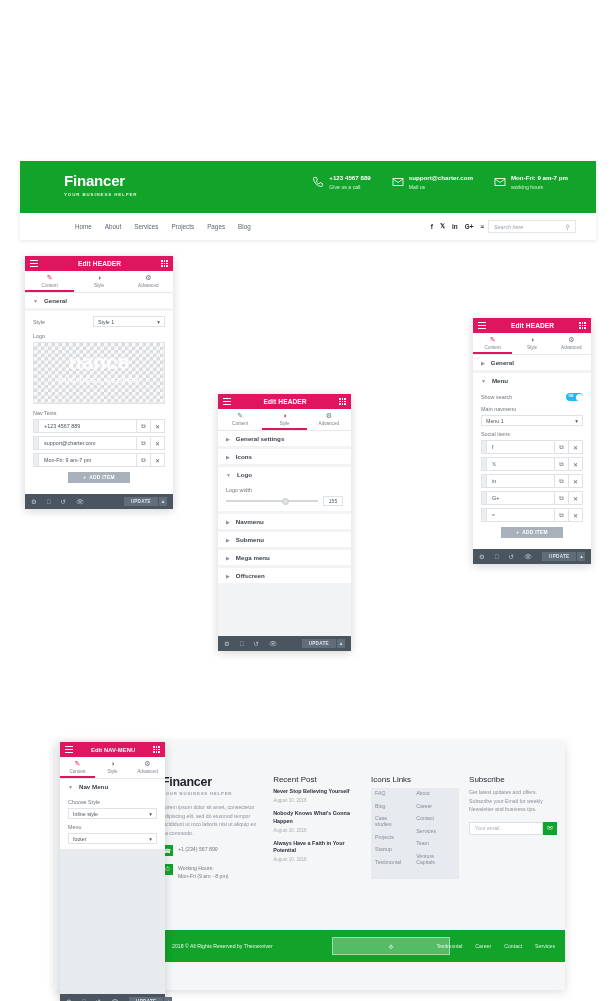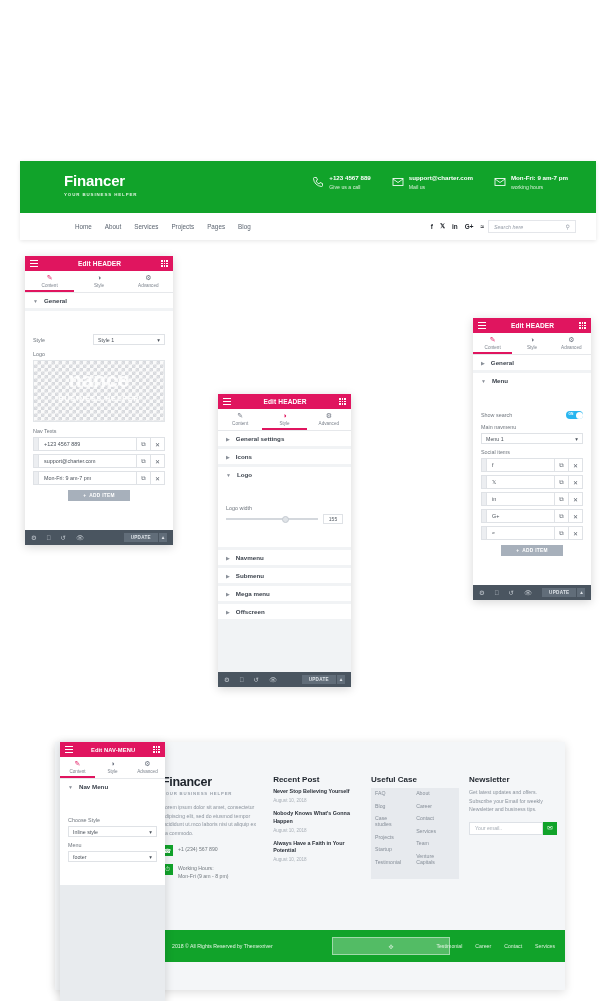--- a/index.html
+++ b/index.html
@@ -56,21 +56,21 @@
            justify-content:center; gap:2px; border-bottom:2px solid transparent; }
   .p-tab.active { border-bottom-color:#e0155f; }
   .p-tab .ti { font-size:7px; color:#6d7480; line-height:7px; }
   .p-tab.active .ti { color:#e0155f; }
   .p-tab .tl { font-size:4.6px; color:#7c838d; }
   .p-body { background:#f1f3f5; }
   .sec { background:#fff; height:15px; display:flex; align-items:center; gap:6px;
          padding:0 8px; margin-bottom:3px; }
   .sec .car { font-size:5px; color:#8a9099; }
   .sec .lb { font-size:6.2px; color:#3c434d; font-weight:700; }
-  .field { background:#fff; padding:23px 8px; }
+  .field { background:#fff; padding:5px 8px; }
   .f-label { font-size:5.4px; color:#70777f; margin-bottom:3px; }
   .f-row { display:flex; align-items:center; justify-content:space-between; }
   .select { height:11px; border:1px solid #dfe2e6; background:#fff;
             display:flex; align-items:center; justify-content:space-between;
             padding:0 4px; font-size:5.3px; color:#4b525b; }
   .thumb { height:62px; border:1px solid #e2e5e8; position:relative; overflow:hidden;
     background-image:
       linear-gradient(45deg,#d8dade 25%,transparent 25%,transparent 75%,#d8dade 75%),
       linear-gradient(45deg,#d8dade 25%,transparent 25%,transparent 75%,#d8dade 75%);
     background-size:7px 7px; background-position:0 0,3.5px 3.5px; background-color:#fafafa; }
@@ -116,21 +116,21 @@
   .fm-cols { position:absolute; left:0; top:33px; right:8px; display:flex; gap:10px; }
   .fcol { flex:1; }
   .fcol.c1 { flex:1.15; }
   .f-brand { font-size:12.5px; font-weight:700; color:#1e242c; letter-spacing:-0.3px; }
   .f-brandsub { font-size:4.3px; font-weight:700; letter-spacing:.8px; color:#9aa2ac; margin-top:2px;}
   .f-text { font-size:5.2px; color:#8b939d; line-height:8.5px; margin-top:7px; }
   .f-contact { display:flex; gap:5px; align-items:flex-start; margin-top:8px; }
   .f-sq { width:11px; height:11px; background:#11a32a; color:#fff; font-size:6px;
           display:flex; align-items:center; justify-content:center; flex:none; }
   .f-ctext { font-size:5.2px; color:#72797f; line-height:8px; }
-  .f-h { font-size:8px; font-weight:700; color:#1e242c; margin-bottom:4px; }
+  .f-h { font-size:8px; font-weight:400; color:#1e242c; margin-bottom:4px; }
   .post { margin-bottom:7px; }
   .post-t { font-size:5.4px; font-weight:700; color:#2a3039; line-height:7.5px; }
   .post-d { font-size:4.6px; color:#a9b0b8; margin-top:2.5px; }
   .links-wrap { display:flex; gap:12px; background:#e7eaee; padding:2px 6px 8px 4px; }
   .links li { list-style:none; font-size:5.2px; color:#868e98; margin-bottom:6.5px; }
   .sub-t { font-size:5.2px; color:#8b939d; line-height:8.5px; }
   .sub-form { display:flex; margin-top:8px; height:13px; }
   .sub-form .inp { flex:1; border:1px solid #dde1e6; background:#fff; display:flex;
                    align-items:center; padding-left:5px; font-size:5.2px; color:#a7aeb6; }
   .sub-form .btn { width:14px; background:#11a32a; color:#fff; font-size:6.5px;
@@ -528,21 +528,21 @@
             <div class="post-t">Nobody Knows What's Gonna Happen</div>
             <div class="post-d">August 10, 2018</div>
           </div>
           <div class="post">
             <div class="post-t">Always Have a Faith in Your Potential</div>
             <div class="post-d">August 10, 2018</div>
           </div>
         </div>
 
         <div class="fcol">
-          <div class="f-h">Useful Case</div>
+          <div class="f-h">Icons Links</div>
           <div class="links-wrap">
             <ul class="links">
               <li>FAQ</li>
               <li>Blog</li>
               <li>Case studies</li>
               <li>Projects</li>
               <li>Startup</li>
               <li>Testimonial</li>
             </ul>
             <ul class="links">
@@ -550,21 +550,21 @@
               <li>Career</li>
               <li>Contact</li>
               <li>Services</li>
               <li>Team</li>
               <li>Venture Capitals</li>
             </ul>
           </div>
         </div>
 
         <div class="fcol">
-          <div class="f-h">Newsletter</div>
+          <div class="f-h">Subscribe</div>
           <div class="sub-t">Get latest updates and offers. Subscribe your Email for weekly Newsletter and business tips.</div>
           <div class="sub-form">
             <div class="inp">Your email..</div>
             <div class="btn">
               <span>✉</span>
             </div>
           </div>
         </div>
       </div>
 

